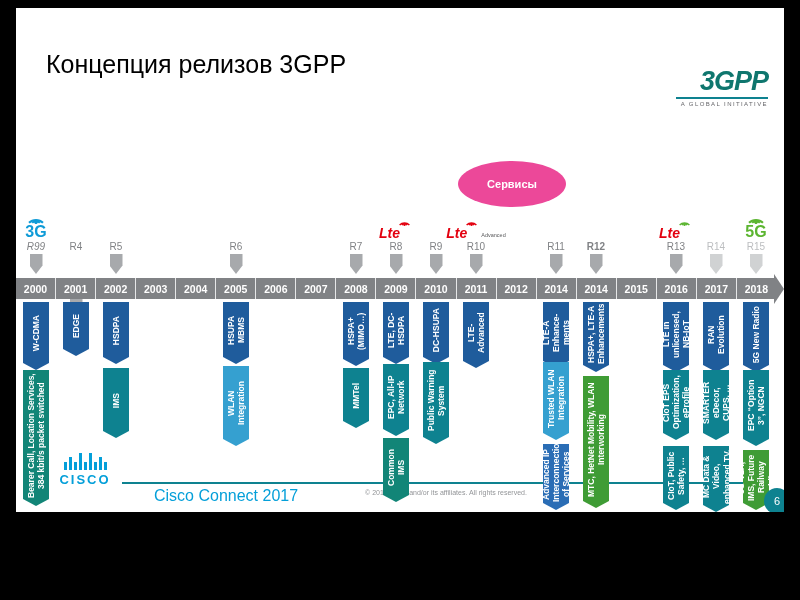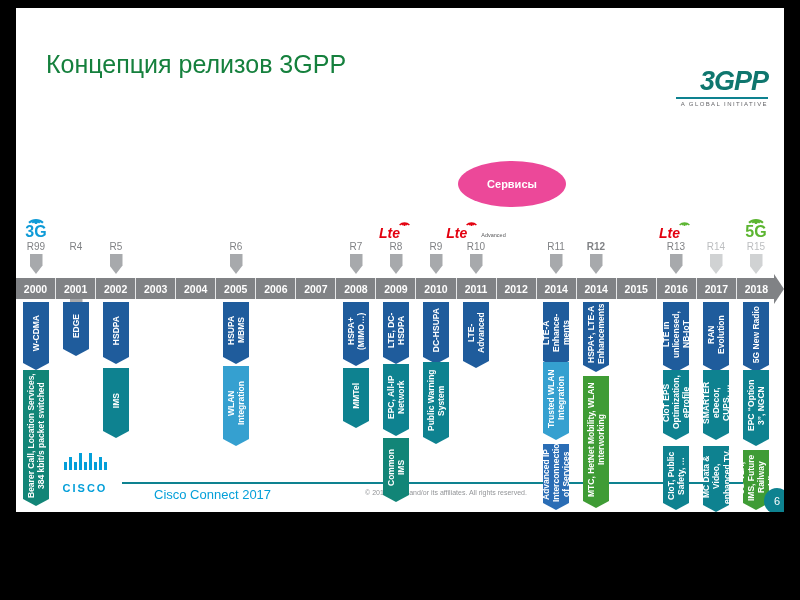--- a/index.html
+++ b/index.html
@@ -3,21 +3,21 @@
 <meta charset="utf-8">
 <style>
   * { margin:0; padding:0; box-sizing:border-box; }
   html,body { background:#000; }
   body {
     width:800px; height:600px; position:relative; overflow:hidden;
     font-family:"Liberation Sans", sans-serif;
   }
   .slide { position:absolute; left:16px; top:8px; width:768px; height:504px; background:#fff; overflow:hidden; }
 
-  .title { position:absolute; left:30px; top:42px; font-size:25px; font-weight:400; color:#15803d; }
+  .title { position:absolute; left:30px; top:42px; font-size:25px; font-weight:400; color:#000000; }
 
   .gpp-logo { position:absolute; right:16px; top:60px; text-align:right; width:92px; }
   .gpp-text { font-size:27px; font-weight:700; font-style:italic; color:#0f766e; line-height:1; letter-spacing:-1px; }
   .gpp-tag  { font-size:6px; letter-spacing:1.4px; color:#66666a; border-top:2px solid #0e8290; padding-top:2px; margin-top:2px; white-space:nowrap; }
 
   .oval { position:absolute; border-radius:50%; color:#fff; display:flex; align-items:center; justify-content:center;
           text-align:center; font-size:11px; font-weight:700; white-space:pre-line; line-height:1.15; }
   .oval-radio    { left:344px; top:108px; width:112px; height:58px; background:#1f5c9c; z-index:3; }
   .oval-core     { left:230px; top:152px; width:120px; height:50px; background:#29abe2; z-index:2; }
   .oval-services { left:442px; top:153px; width:108px; height:46px; background:#ec4899; z-index:2; }
@@ -52,22 +52,22 @@
              line-height:1.2; text-align:center; max-height:100%; }
 
   .footer-line { position:absolute; left:106px; top:474px; width:642px; height:2px; background:#0e8290; z-index:0; }
   .cisco-logo { position:absolute; left:36px; top:444px; width:66px; text-align:center; z-index:2; }
   .cisco-bars { display:flex; align-items:flex-end; justify-content:center; gap:2px; height:18px; }
   .cisco-bars i { width:3px; background:#049fd9; display:block; }
   .cisco-bars i:nth-child(1), .cisco-bars i:nth-child(3), .cisco-bars i:nth-child(5),
   .cisco-bars i:nth-child(7), .cisco-bars i:nth-child(9) { height:8px; }
   .cisco-bars i:nth-child(2), .cisco-bars i:nth-child(8) { height:13px; }
   .cisco-bars i:nth-child(4), .cisco-bars i:nth-child(6) { height:17px; }
-  .cisco-word { color:#049fd9; font-size:11px; font-weight:700; letter-spacing:2px; margin-top:12px; }
-  .event { position:absolute; left:138px; top:479px; font-size:13px; color:#049fd9; z-index:1; }
+  .cisco-word { color:#049fd9; font-size:13px; font-weight:700; letter-spacing:2px; margin-top:2px; }
+  .event { position:absolute; left:138px; top:479px; font-size:16px; color:#049fd9; z-index:1; }
   .copyright { position:absolute; left:290px; top:481px; width:280px; font-size:7px; color:#939598;
                text-align:center; z-index:1; }
   .page-badge { position:absolute; left:748px; top:480px; width:26px; height:26px; border-radius:50%;
                 background:#0e8290; color:#fff; font-size:11px; display:flex; align-items:center;
                 justify-content:center; z-index:4; }
 </style>
 </head>
 <body>
 
 <div class="slide" id="slide">
@@ -118,21 +118,21 @@
         <i></i>
         <i></i>
     </div>
     <div class="cisco-word">CISCO</div>
   </div>
 
   <div class="event">Cisco Connect 2017</div>
   <div class="copyright">© 2017 Cisco and/or its affiliates. All rights reserved.</div>
   <div class="page-badge">6</div>
 
-<div class="marker" style="left: 0px;">
+<div class="marker" style="left: 0px; font-style: italic;">
       <span class="m-label">R99</span>
       <span class="m-arrow"></span>
     </div>
     <div class="tech-icon stack" style="left: -12px;">
       <svg width="20" height="14" viewBox="0 0 16 12">
         <path d="M2 11A8.5 8.5 0 0 1 14 11" fill="none" stroke="#0f9bd7" stroke-width="1.8"></path>
         <path d="M4.7 11A4.7 4.7 0 0 1 11.3 11" fill="none" stroke="#0f9bd7" stroke-width="1.8"></path>
         <circle cx="8" cy="10.6" r="1.5" fill="#0f9bd7"></circle>
       </svg>
       <span class="ti-label" style="color:#0f9bd7">3G</span>

